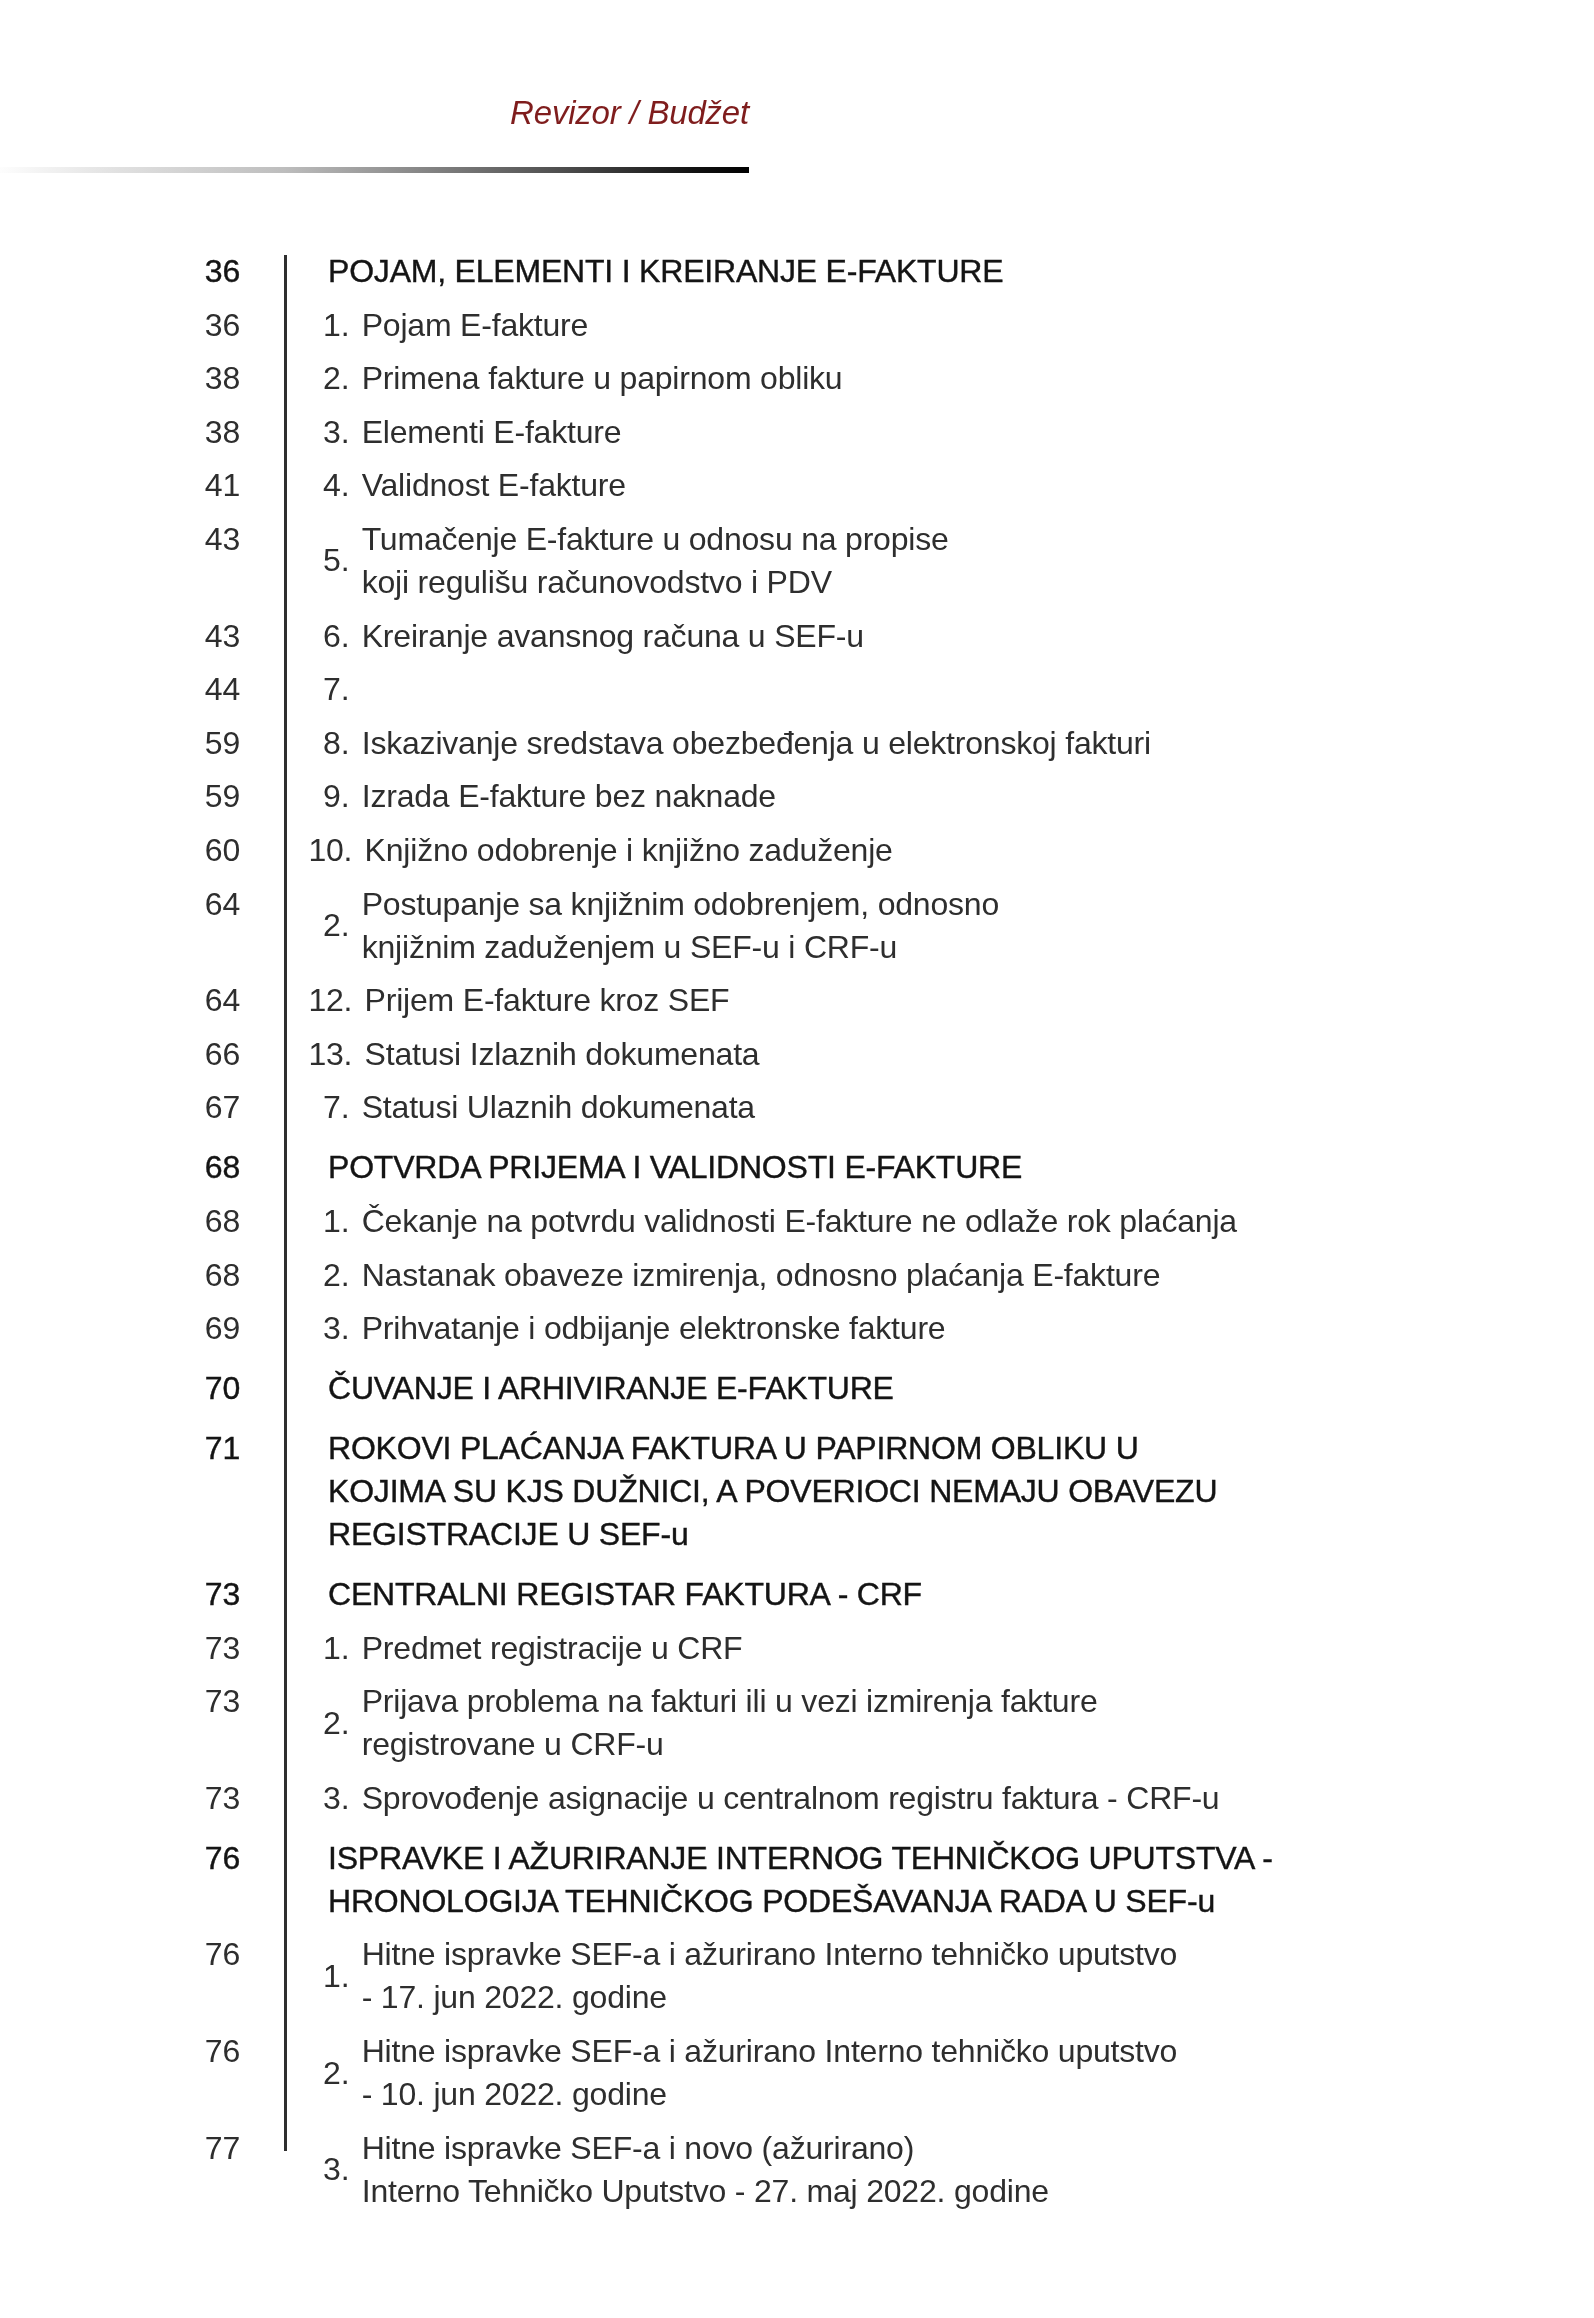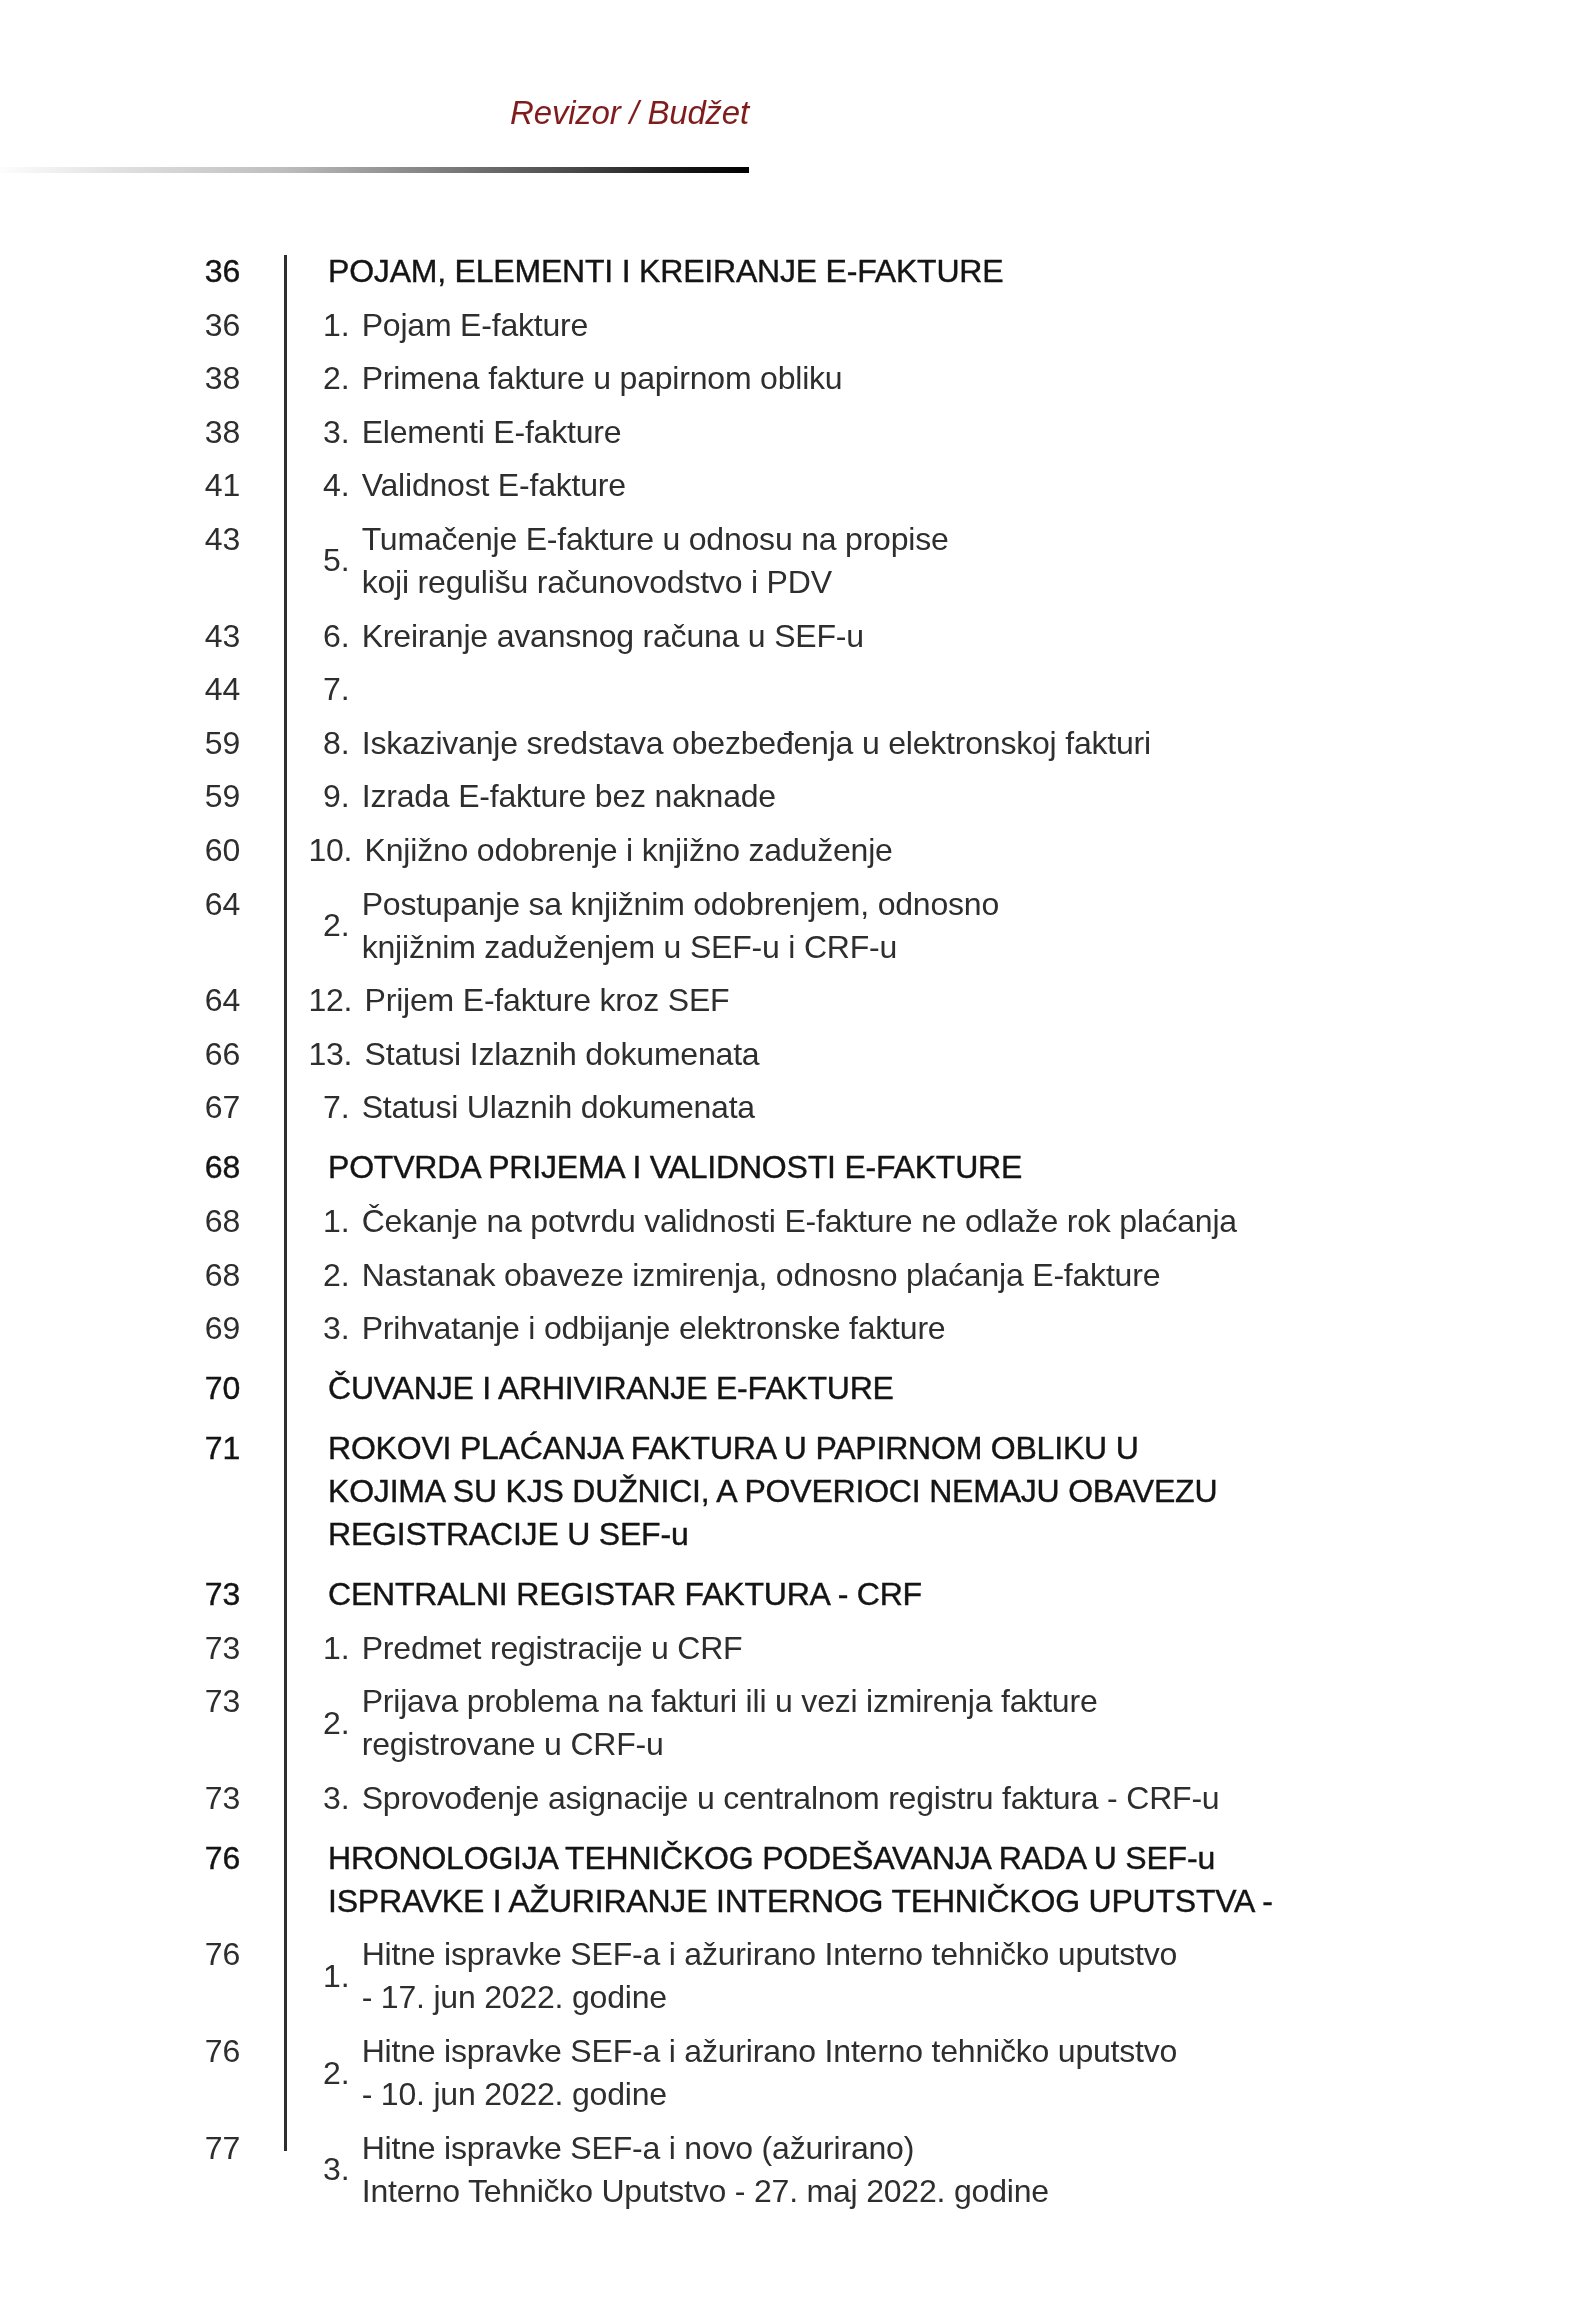--- a/index.html
+++ b/index.html
@@ -325,22 +325,22 @@
       <div class="lines">
           <span class="line">Sprovođenje asignacije u centralnom registru faktura - CRF-u</span>
         </div>
     </div>
   </div>
     <div class="row heading">
     <div class="pg">76</div>
     <div class="content">
 
       <div class="lines">
+          <span class="line">ISPRAVKE I AŽURIRANJE INTERNOG TEHNIČKOG UPUTSTVA -</span>
           <span class="line">HRONOLOGIJA TEHNIČKOG PODEŠAVANJA RADA U SEF-u</span>
-          <span class="line">ISPRAVKE I AŽURIRANJE INTERNOG TEHNIČKOG UPUTSTVA -</span>
         </div>
     </div>
   </div>
     <div class="row">
     <div class="pg">76</div>
     <div class="content">
       <div class="num">1.</div>
       <div class="lines">
           <span class="line">Hitne ispravke SEF-a i ažurirano Interno tehničko uputstvo</span>
           <span class="line">- 17. jun 2022. godine</span>

